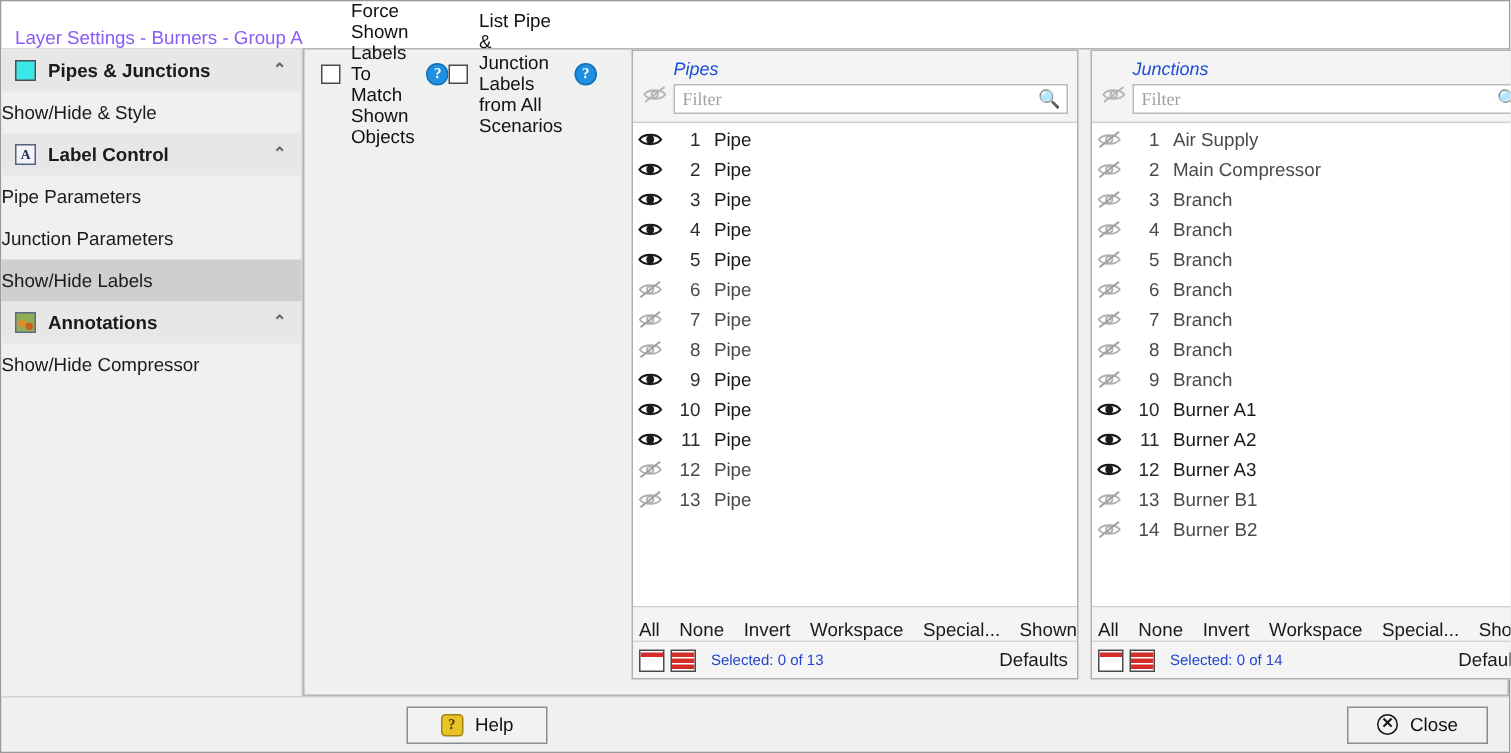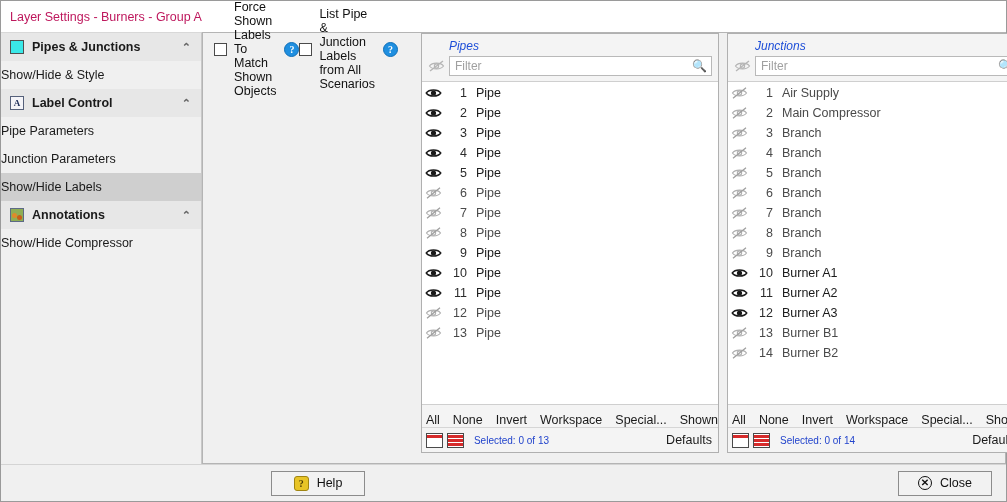--- a/index.html
+++ b/index.html
@@ -18,25 +18,25 @@
     background: #f0f0f0;
     border: 1px solid #9a9a9a;
     display: flex;
     flex-direction: column;
   }
   
   .titlebar {
     height: 31px;
     background: #ffffff;
     display: flex;
-    align-items: center;
+    align-items: flex-end;
     padding-left: 9px;
     flex: 0 0 31px;
     font-size: 12.5px;
-    color: #be185d;
+    color: #8b5cf6;
   }
   
   .body {
     flex: 1 1 auto;
     display: flex;
     min-height: 0;
     background: #f0f0f0;
   }
   .sidebar {
     width: 201px;
@@ -177,21 +177,22 @@
     background: #f4f4f4;
   }
   .panel-title {
     font-size: 12px;
     color: #1d4ed8;
     padding: 1px 0 3px 21px;
     font-style: italic;
   }
   .filter-row {
     display: flex;
-    align-items: center;
+    align-items: flex-start;
+    font-family: Liberation Serif, serif;
   }
   .eye-box {
     width: 21px;
     flex: 0 0 21px;
     display: flex;
     align-items: center;
     justify-content: flex-start;
   }
   .filter-input {
     flex: 1 1 auto;

